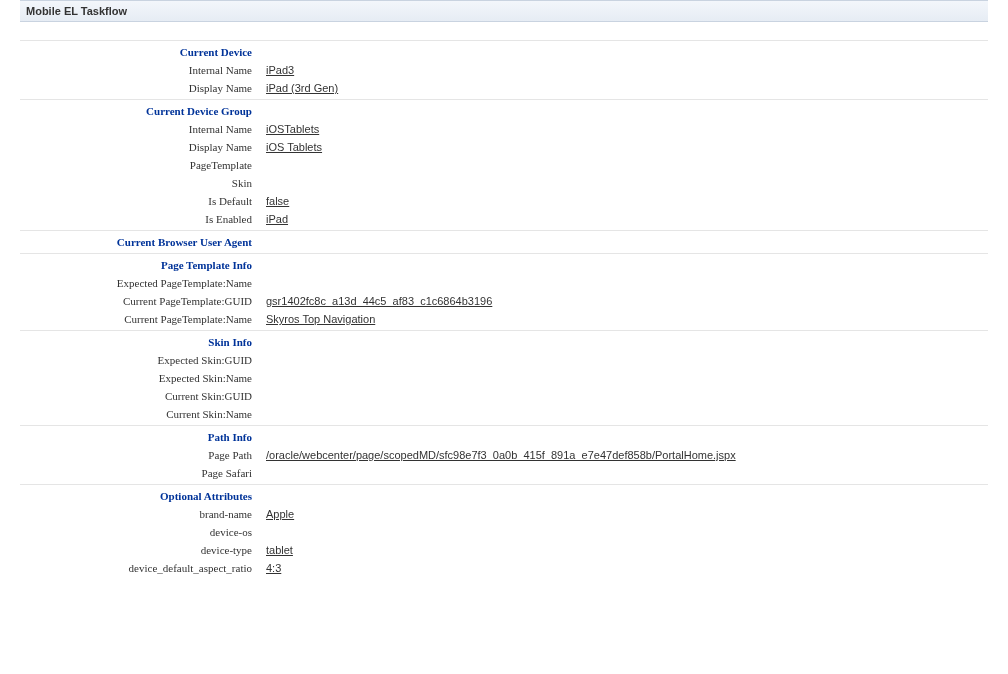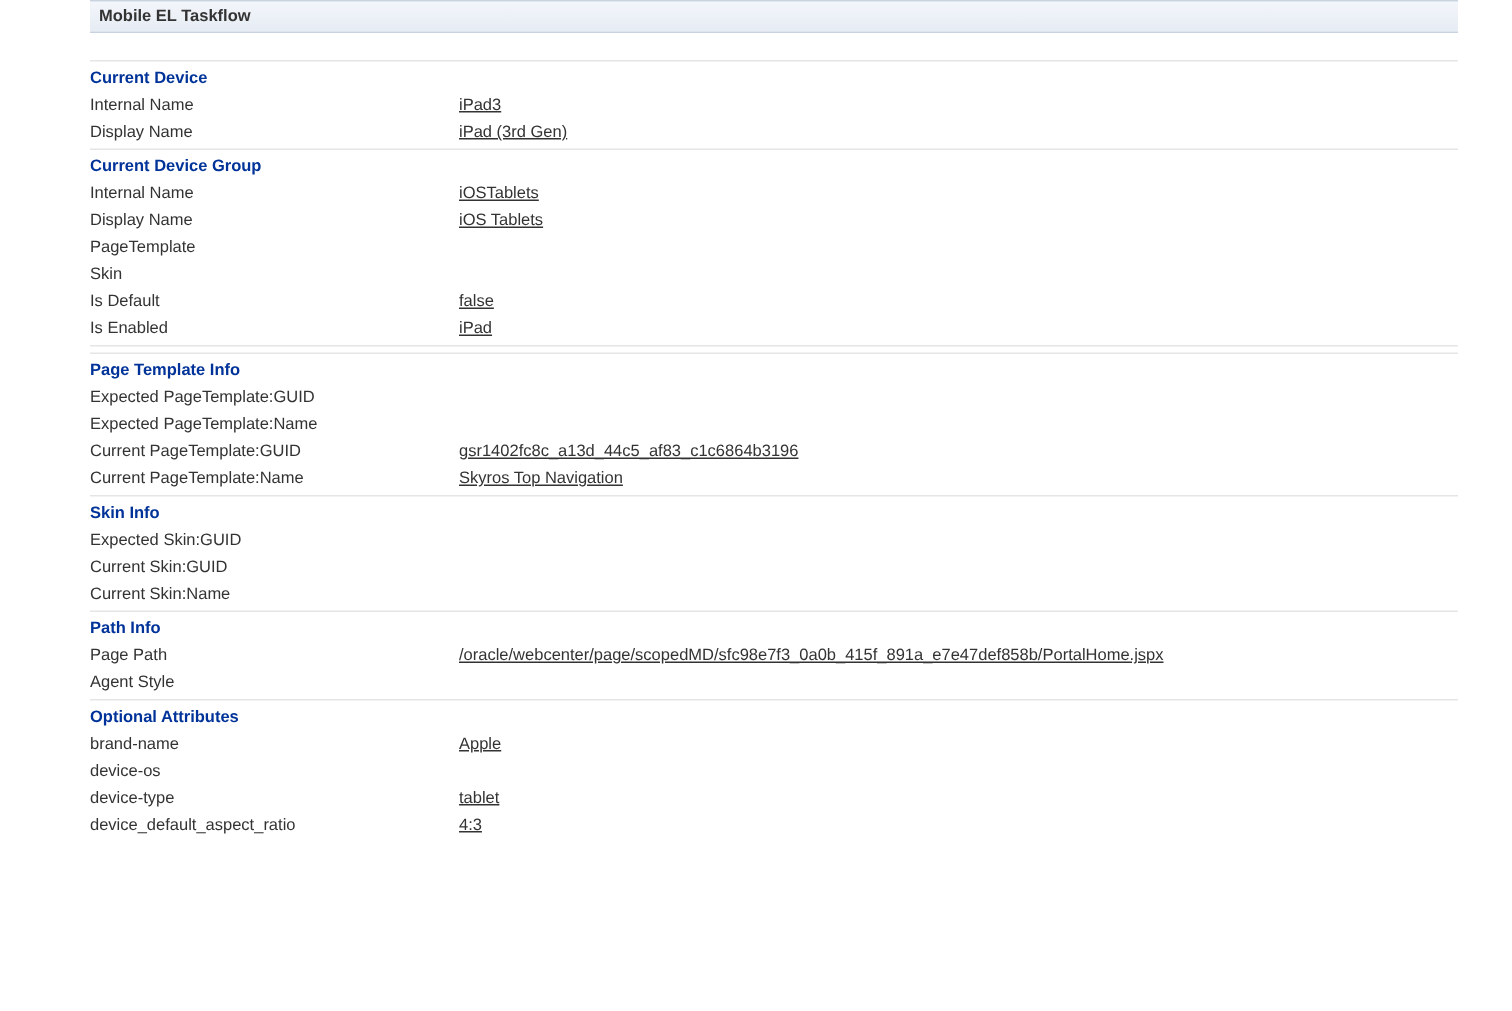--- a/index.html
+++ b/index.html
@@ -3,21 +3,21 @@
   <meta charset="utf-8">
   <style>
     * { box-sizing: border-box; margin: 0; padding: 0; }
     body {
       font-family: Tahoma, Arial, sans-serif;
       font-size: 11px;
       color: #333;
       background: #fff;
       width: 1008px;
     }
-    .container { padding: 0 36px; margin-left: 24px; }
+    .container { padding: 0 20px; }
     .title-bar {
       background: linear-gradient(#f3f6fb, #e6ecf4);
       border-top: 1px solid #c9d3e0;
       border-bottom: 1px solid #c9d3e0;
       padding: 4px 6px;
       font-weight: bold;
       color: #333;
       margin-bottom: 18px;
     }
     .section {
@@ -25,22 +25,24 @@
       padding: 2px 0;
     }
     .row {
       display: flex;
       align-items: flex-start;
       line-height: 18px;
     }
     .label-col {
       width: 242px;
       flex-shrink: 0;
+      text-align: right;
       padding-right: 10px;
       color: #333;
+      font-family: Liberation Serif, serif;
     }
     .value-col {
       flex: 1;
       color: #333;
       padding-left: 4px;
       text-decoration: underline;
     }
     .section-heading {
       color: #003399;
       font-weight: bold;
@@ -93,30 +95,27 @@
       <div class="value-col">false</div>
     </div>
     <div class="row">
       <div class="label-col">Is Enabled</div>
       <div class="value-col">iPad</div>
     </div>
   </div>
 
   <div class="section">
     <div class="row">
+      <div class="label-col section-heading">Current Browser User Agent</div>
     </div>
   </div>
 
   <div class="section">
     <div class="row">
       <div class="label-col section-heading">Page Template Info</div>
-      <div class="value-col"></div>
-    </div>
-    <div class="row">
-      <div class="label-col">Expected PageTemplate:GUID</div>
       <div class="value-col"></div>
     </div>
     <div class="row">
       <div class="label-col">Expected PageTemplate:Name</div>
       <div class="value-col"></div>
     </div>
     <div class="row">
       <div class="label-col">Current PageTemplate:GUID</div>
       <div class="value-col">gsr1402fc8c_a13d_44c5_af83_c1c6864b3196</div>
     </div>
@@ -129,39 +128,43 @@
   <div class="section">
     <div class="row">
       <div class="label-col section-heading">Skin Info</div>
       <div class="value-col"></div>
     </div>
     <div class="row">
       <div class="label-col">Expected Skin:GUID</div>
       <div class="value-col"></div>
     </div>
     <div class="row">
+      <div class="label-col">Expected Skin:Name</div>
+      <div class="value-col"></div>
+    </div>
+    <div class="row">
       <div class="label-col">Current Skin:GUID</div>
       <div class="value-col"></div>
     </div>
     <div class="row">
       <div class="label-col">Current Skin:Name</div>
     </div>
   </div>
 
   <div class="section">
     <div class="row">
       <div class="label-col section-heading">Path Info</div>
       <div class="value-col"></div>
     </div>
     <div class="row">
       <div class="label-col">Page Path</div>
       <div class="value-col">/oracle/webcenter/page/scopedMD/sfc98e7f3_0a0b_415f_891a_e7e47def858b/PortalHome.jspx</div>
     </div>
     <div class="row">
-      <div class="label-col">Agent Style</div>
+      <div class="label-col">Page Safari</div>
       <div class="value-col"></div>
     </div>
   </div>
 
   <div class="section">
     <div class="row">
       <div class="label-col section-heading">Optional Attributes</div>
       <div class="value-col"></div>
     </div>
     <div class="row">

